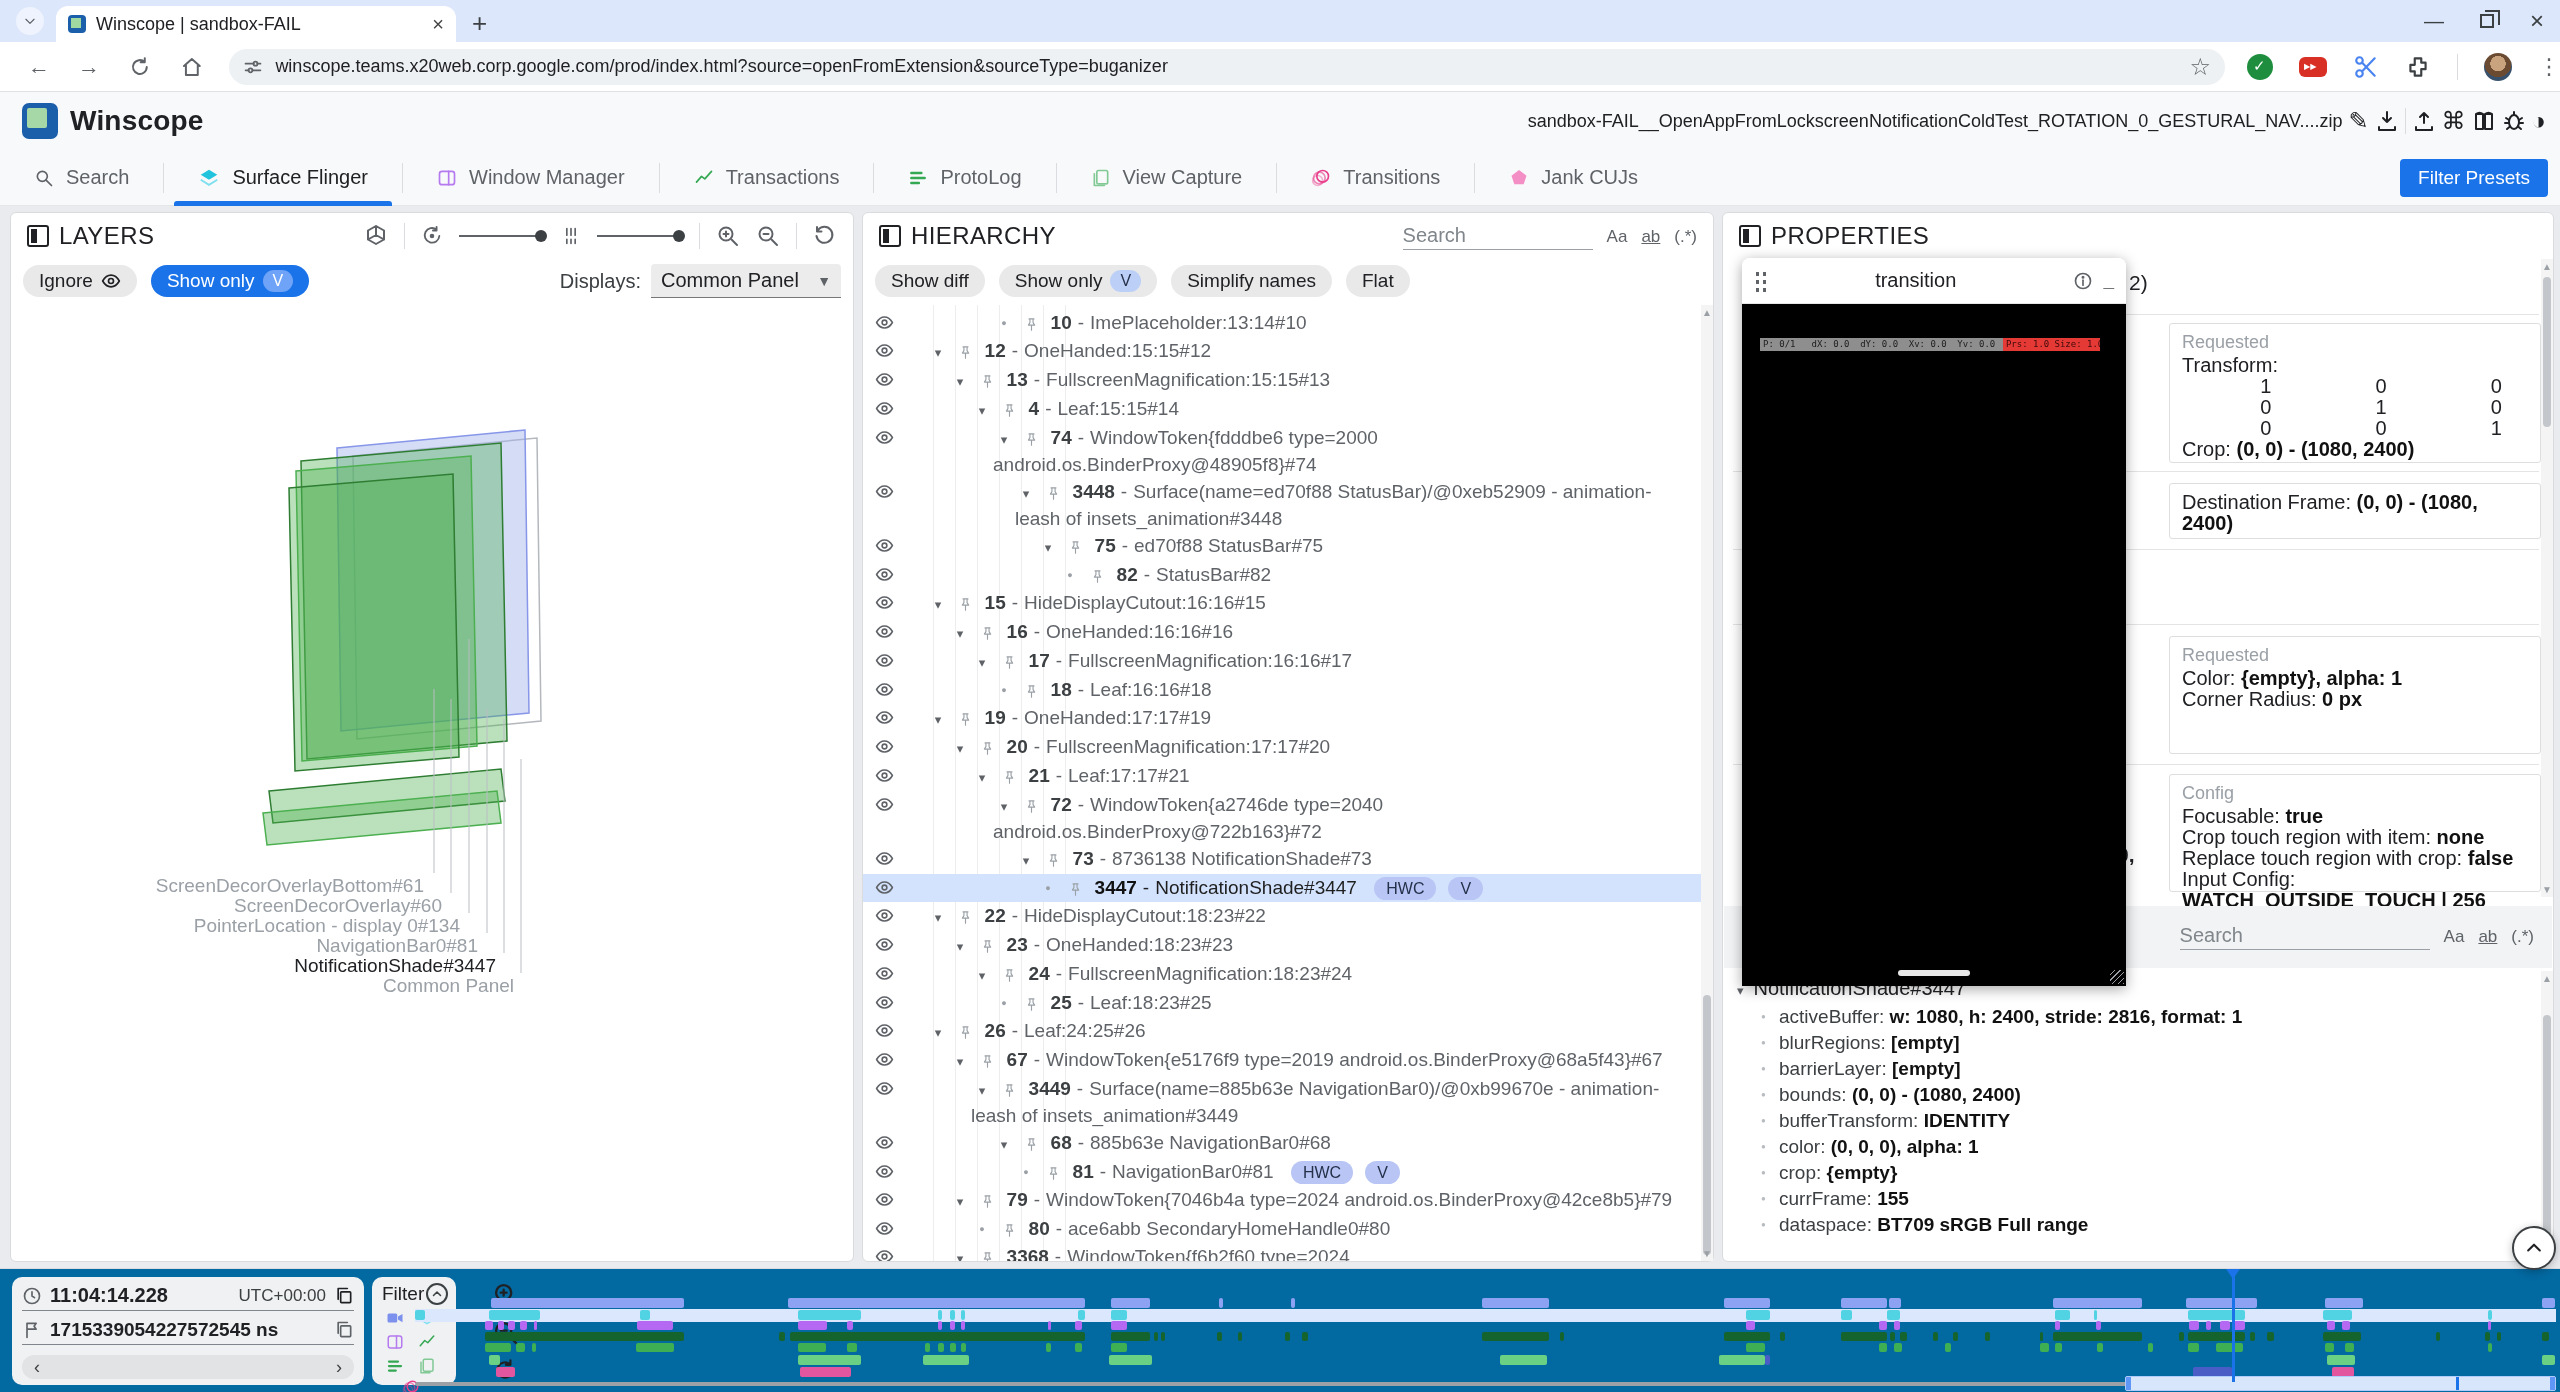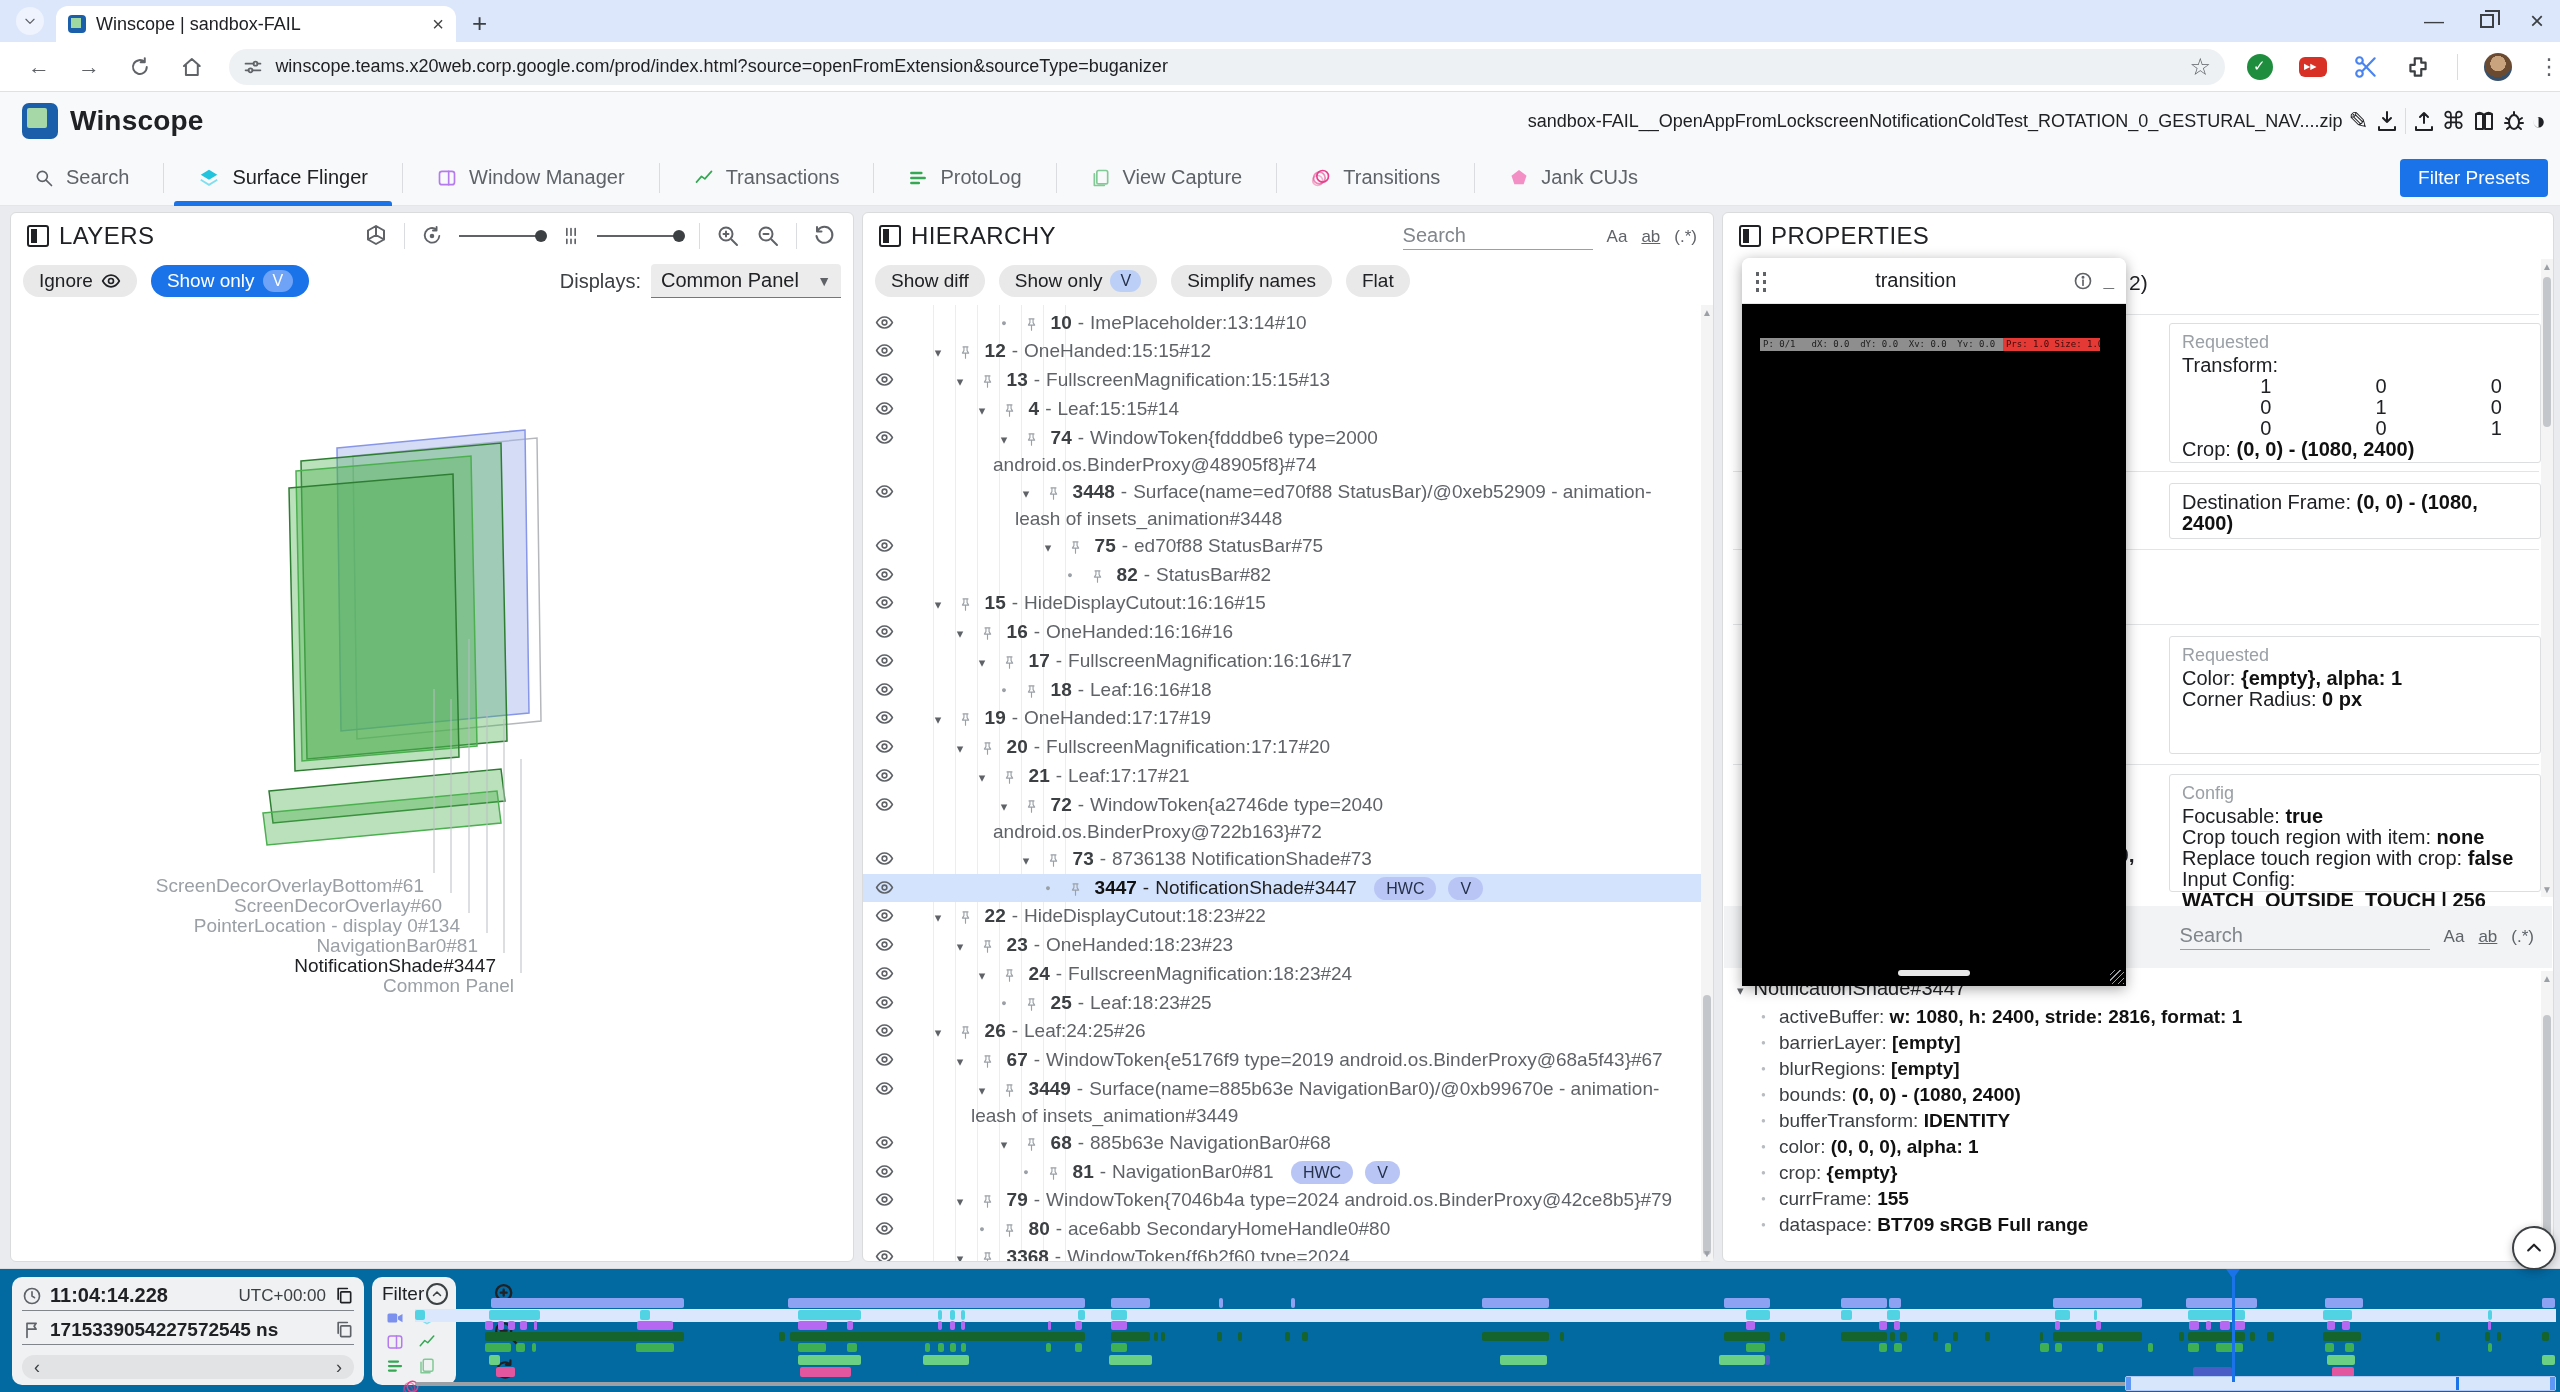--- a/index.html
+++ b/index.html
@@ -868,22 +868,22 @@
       </div>
     </div>
 
     <div class="plist">
       <div class="plisthead">
         <span class="g">▾</span><span>NotificationShade#3447</span>
       </div>
       <div>
 
       <div class="prow"><span>activeBuffer:</span> <b>w: 1080, h: 2400, stride: 2816, format: 1</b></div>
+          <div class="prow"><span>blurRegions:</span> <b>[empty]</b></div>
           <div class="prow"><span>barrierLayer:</span> <b>[empty]</b></div>
-          <div class="prow"><span>blurRegions:</span> <b>[empty]</b></div>
           <div class="prow"><span>bounds:</span> <b>(0, 0) - (1080, 2400)</b></div>
           <div class="prow"><span>bufferTransform:</span> <b>IDENTITY</b></div>
           <div class="prow"><span>color:</span> <b>(0, 0, 0), alpha: 1</b></div>
           <div class="prow"><span>crop:</span> <b>{empty}</b></div>
           <div class="prow"><span>currFrame:</span> <b>155</b></div>
           <div class="prow"><span>dataspace:</span> <b>BT709 sRGB Full range</b></div>
         </div>
     </div>
 
     <div class="vsb" style="top:46px; bottom:364px">

